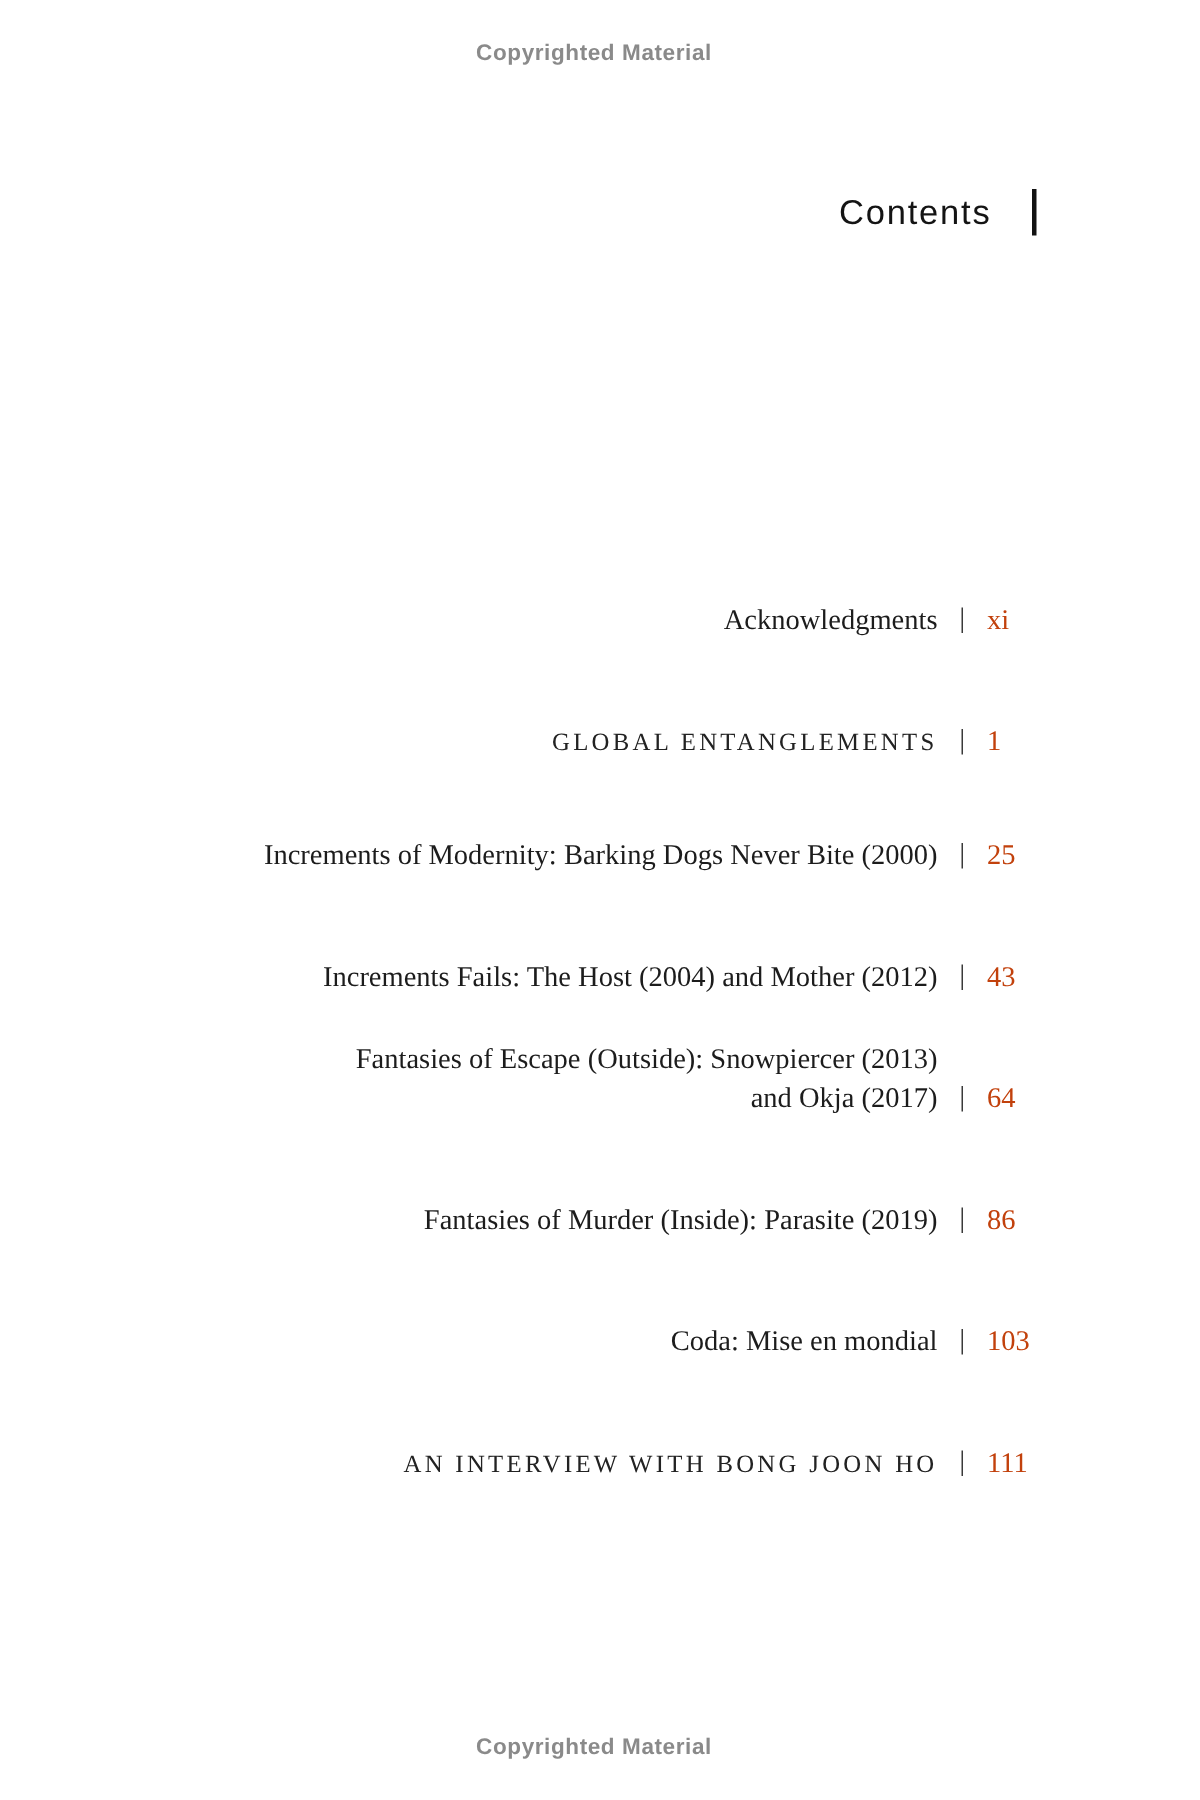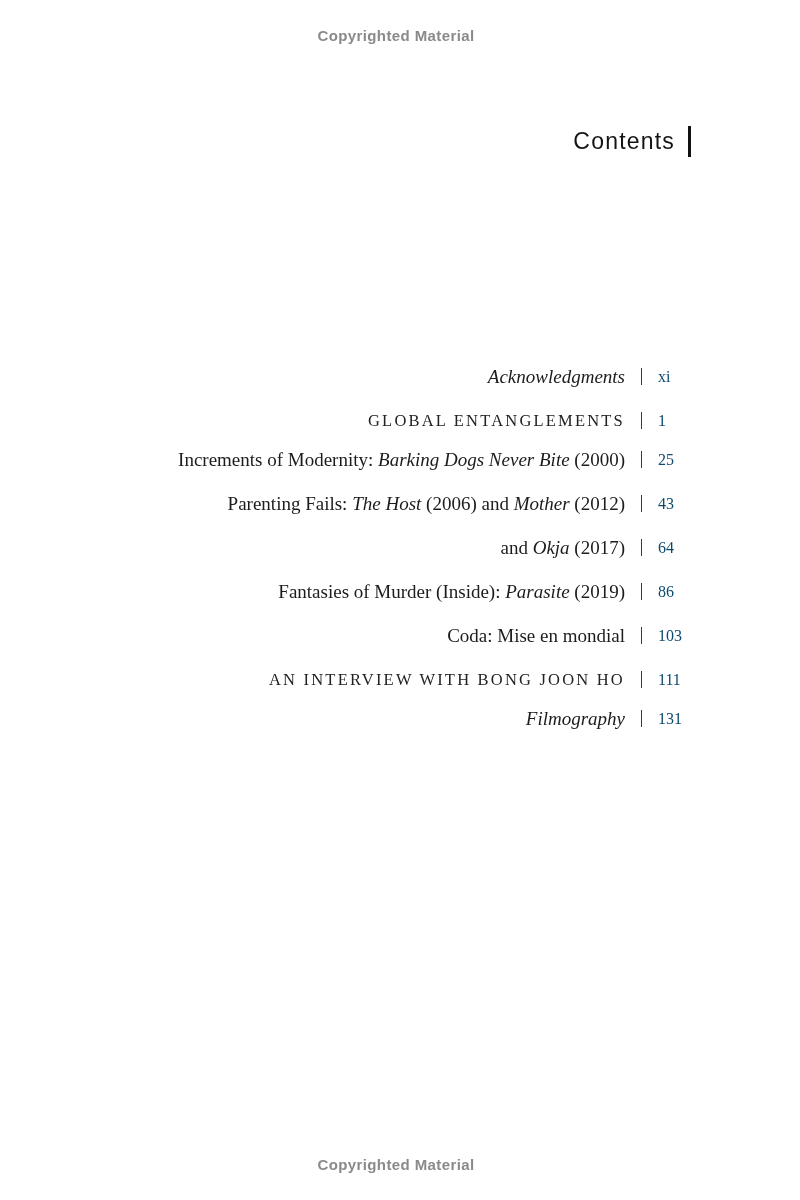--- a/index.html
+++ b/index.html
@@ -28,21 +28,21 @@
   .copyright.top { top: 27px; }
   .copyright.bottom { top: 1156px; }
 
   
   .heading {
     position: absolute;
     top: 126px;
     right: 101px;
     display: flex;
     align-items: center;
-    gap: 13px;
+    gap: 27px;
   }
   .heading-text {
     font-family: "Liberation Sans", sans-serif;
     font-size: 23px;
     font-weight: 500;
     letter-spacing: 1.2px;
     color: #141414;
   }
   .heading-bar {
     width: 3px;
@@ -63,21 +63,21 @@
     margin-bottom: 18px;
   }
   .toc-row.caps-row { margin-top: 6px; margin-bottom: 13px; }
   .toc-title {
     flex: 1;
     text-align: right;
     font-size: 19px;
     line-height: 26px;
     color: #1c1c1c;
   }
-  .toc-title .it { font-style: italic; }
+  .toc-title .it { }
   .caps-row .toc-title {
     font-size: 16.5px;
     letter-spacing: 2.2px;
     line-height: 26px;
     color: #222222;
   }
   .toc-sep {
     width: 33px;
     display: flex;
     justify-content: center;
@@ -86,23 +86,24 @@
   .sep-bar {
     display: inline-block;
     width: 1.5px;
     height: 17px;
     background: #3a3a3a;
     margin-bottom: 5px;
   }
   .toc-page {
     width: 34px;
     text-align: left;
-    font-size: 16px;
+    font-size: 19px;
     line-height: 26px;
-    color: #0c4a6e;
+    color: #c2410c;
+    margin-top: 37px;
   }
 </style>
 </head>
 <body>
 
 <div class="page">
 
   <div class="copyright top">Copyrighted Material</div>
 
   <div class="heading">
@@ -137,30 +138,31 @@
           <div class="toc-line"><span>Increments of Modernity: </span><span class="it">Barking Dogs Never Bite</span><span> (2000)</span></div>
         </div>
     <div class="toc-sep">
       <span class="sep-bar"></span>
     </div>
     <div class="toc-page">25</div>
   </div>
 
   <div class="toc-row">
     <div class="toc-title">
-          <div class="toc-line"><span>Parenting Fails: </span><span class="it">The Host</span><span> (2006) and </span><span class="it">Mother</span><span> (2012)</span></div>
+          <div class="toc-line"><span>Increments Fails: </span><span class="it">The Host</span><span> (2004) and </span><span class="it">Mother</span><span> (2012)</span></div>
         </div>
     <div class="toc-sep">
       <span class="sep-bar"></span>
     </div>
     <div class="toc-page">43</div>
   </div>
 
   <div class="toc-row">
     <div class="toc-title">
+          <div class="toc-line"><span>Fantasies of Escape (Outside): </span><span class="it">Snowpiercer</span><span> (2013)</span></div>
           <div class="toc-line"><span>and </span><span class="it">Okja</span><span> (2017)</span></div>
         </div>
     <div class="toc-sep">
       <span class="sep-bar"></span>
     </div>
     <div class="toc-page">64</div>
   </div>
 
   <div class="toc-row">
     <div class="toc-title">
@@ -185,28 +187,19 @@
   <div class="toc-row caps-row">
     <div class="toc-title">
           <div class="toc-line"><span>AN INTERVIEW WITH BONG JOON HO</span></div>
         </div>
     <div class="toc-sep">
       <span class="sep-bar"></span>
     </div>
     <div class="toc-page">111</div>
   </div>
 
-  <div class="toc-row">
-    <div class="toc-title">
-          <div class="toc-line"><span class="it">Filmography</span></div>
-        </div>
-    <div class="toc-sep">
-      <span class="sep-bar"></span>
-    </div>
-    <div class="toc-page">131</div>
-  </div>
 
 
 </div>
 
   <div class="copyright bottom">Copyrighted Material</div>
 
 </div>
 
 </body></html>

